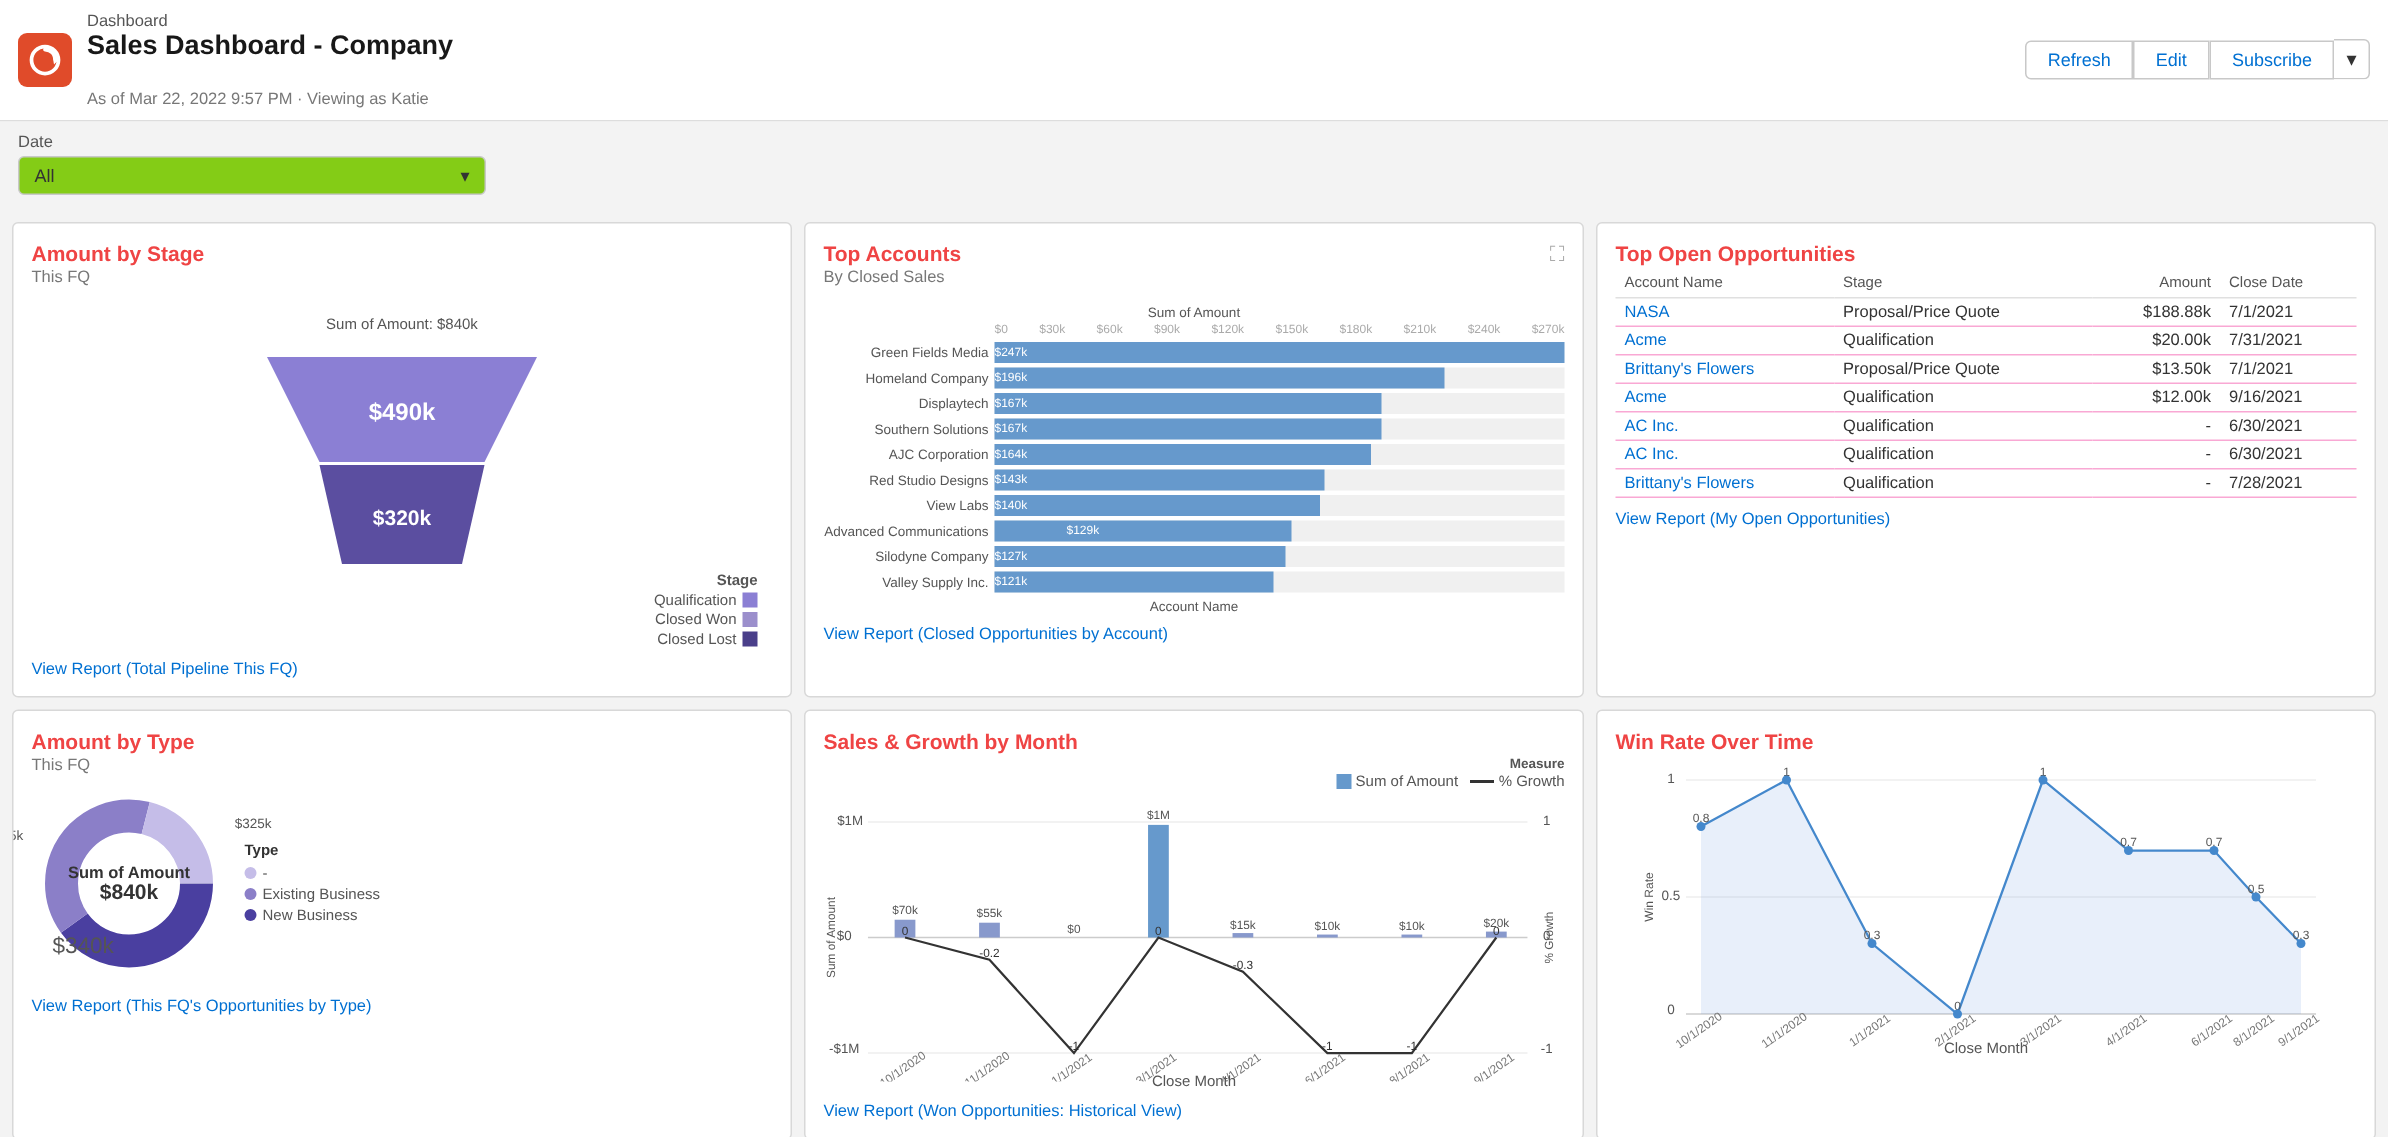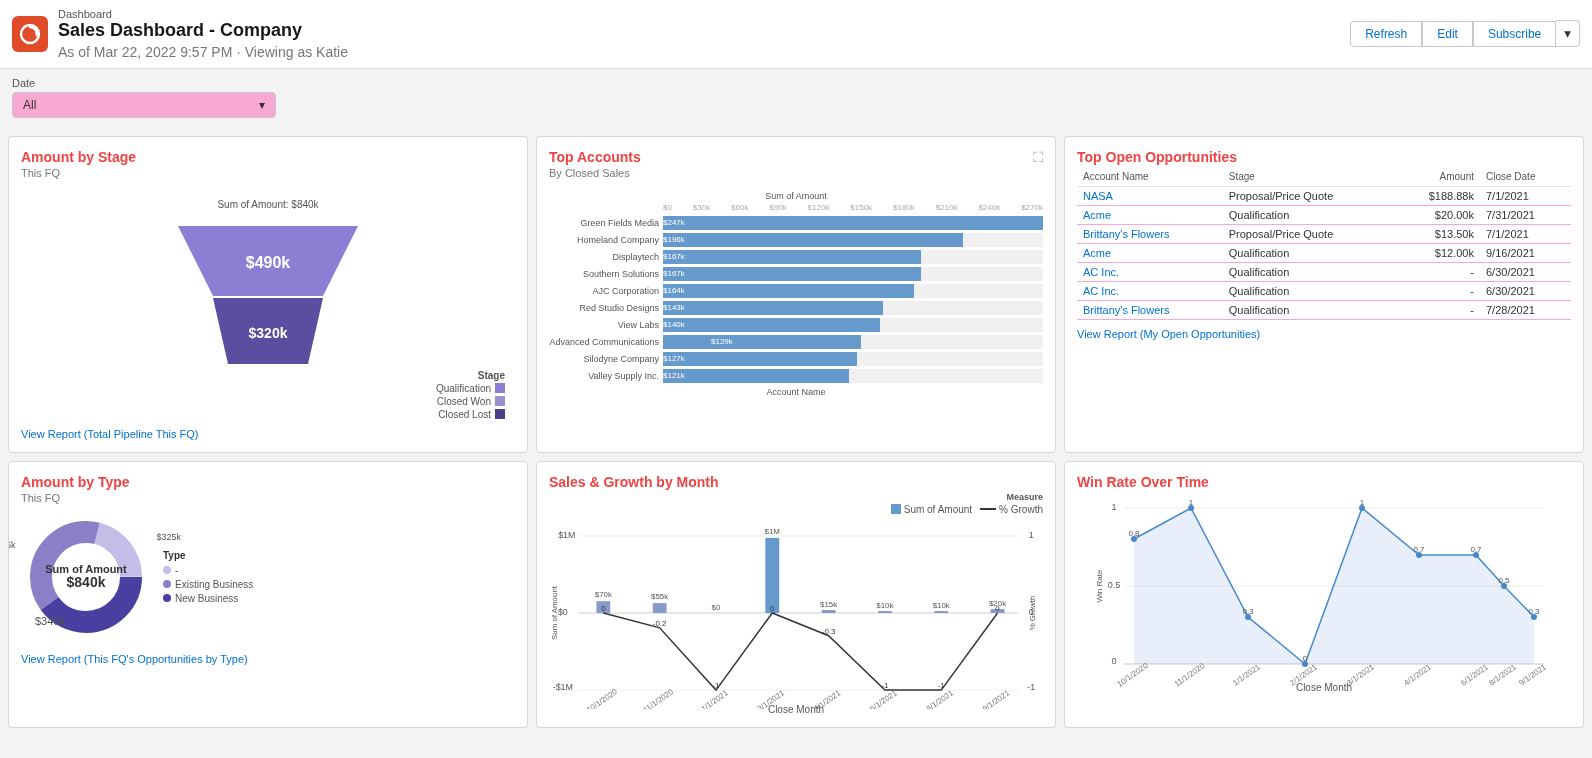--- a/index.html
+++ b/index.html
@@ -5,31 +5,31 @@
     * { box-sizing: border-box; margin: 0; padding: 0; }
     body { font-family: 'Segoe UI', Arial, sans-serif; font-size: 12px; background: #f3f3f3; color: #333; }
 
     
     .header { background: #fff; padding: 8px 12px; display: flex; align-items: center; justify-content: space-between; border-bottom: 1px solid #ddd; }
     .header-left { display: flex; align-items: center; gap: 10px; }
     .app-icon { width: 36px; height: 36px; background: #e04b2a; border-radius: 6px; display: flex; align-items: center; justify-content: center; color: white; font-size: 18px; font-weight: bold; flex-shrink: 0; }
     .header-title-group { }
     .header-breadcrumb { font-size: 11px; color: #555; }
     .header-title { font-size: 18px; font-weight: 600; color: #181818; line-height: 1.2; }
-    .header-subtitle { font-size: 14px; color: #777; margin-top: 2px; text-align: center; }
+    .header-subtitle { font-size: 11px; color: #777; margin-top: 18px; }
     .header-actions { display: flex; align-items: center; gap: 0; }
     .header-btn { border: 1px solid #c8c8c8; background: #fff; padding: 5px 14px; font-size: 12px; cursor: pointer; color: #0070d2; }
     .header-btn:first-child { border-radius: 4px 0 0 4px; }
     .header-btn:last-of-type { border-radius: 0; }
     .header-btn-dropdown { border: 1px solid #c8c8c8; background: #fff; padding: 5px 8px; border-radius: 0 4px 4px 0; cursor: pointer; color: #333; border-left: none; }
 
     
     .filter-bar { background: #f3f3f3; padding: 8px 12px 10px; }
     .filter-label { font-size: 11px; color: #555; margin-bottom: 3px; }
-    .filter-select { background: #f9a8d4; border: 1px solid #c8c8c8; border-radius: 4px; padding: 5px 10px; font-size: 12px; width: 264px; display: flex; align-items: center; justify-content: space-between; cursor: pointer; }
+    .filter-select { background: #84cc16; border: 1px solid #c8c8c8; border-radius: 4px; padding: 5px 10px; font-size: 12px; width: 312px; display: flex; align-items: center; justify-content: space-between; cursor: pointer; }
 
     
     .dashboard { padding: 8px; display: grid; grid-template-columns: 1fr 1fr 1fr; grid-template-rows: auto auto; gap: 8px; }
 
     .widget { background: #fff; border: 1px solid #d8d8d8; border-radius: 4px; padding: 12px; position: relative; overflow: hidden; }
     .widget-title { font-size: 14px; font-weight: 600; color: #ef4444; margin-bottom: 2px; }
     .widget-subtitle { font-size: 11px; color: #777; margin-bottom: 8px; }
     .view-report { font-size: 11px; color: #0070d2; cursor: pointer; text-decoration: none; display: block; margin-top: 8px; }
 
     
@@ -226,20 +226,21 @@
             <div class="bar-label">Valley Supply Inc.</div>
             <div class="bar-wrapper">
               <div class="bar-fill" style="width: 49%;">
                 <span class="bar-value">$121k</span>
               </div>
             </div>
           </div>
         </div>
       <div style="font-size:9px; color:#555; text-align:center; margin-top:4px;">Account Name</div>
     </div>
+    <a class="view-report">View Report (Closed Opportunities by Account)</a>
   </div>
 
   <div class="widget widget-top-open">
     <div class="widget-title">Top Open Opportunities</div>
     <table class="opp-table">
       <thead>
         <tr>
           <th>Account Name</th>
           <th>Stage</th>
           <th style="text-align:right;">Amount</th>
@@ -305,21 +306,21 @@
 
           <circle cx="65" cy="65" r="45" fill="none" stroke="#8b7fc8" stroke-width="22" stroke-dasharray="110 173" stroke-dashoffset="-113"></circle>
 
           <circle cx="65" cy="65" r="45" fill="none" stroke="#c5bde8" stroke-width="22" stroke-dasharray="59 224" stroke-dashoffset="-223"></circle>
           <text x="65" y="61" text-anchor="middle" fill="#333" font-size="11" font-weight="600">Sum of Amount</text>
           <text x="65" y="75" text-anchor="middle" fill="#333" font-size="14" font-weight="700">$840k</text>
         </svg>
         
         <div style="position:absolute; top:28px; left:-30px; font-size:9px; color:#555;">$175k</div>
         <div style="position:absolute; top:20px; right:-30px; font-size:9px; color:#555;">$325k</div>
-        <div style="position:absolute; bottom:18px; left:14px; font-size:11px; color:#555;text-align:right;">$340k</div>
+        <div style="position:absolute; bottom:18px; left:14px; font-size:15px; color:#555;text-align:right;">$340k</div>
       </div>
       <div class="donut-legend">
         <div style="font-size:10px; font-weight:600; margin-bottom:4px;">Type</div>
         <div class="donut-legend-row">
           <span style="width:8px;height:8px;background:#c5bde8;display:inline-block;border-radius:50%;"></span>
           <span style="font-size:10px; color:#555;">-</span>
         </div>
         <div class="donut-legend-row">
           <span style="width:8px;height:8px;background:#8b7fc8;display:inline-block;border-radius:50%;"></span>
           <span style="font-size:10px; color:#555;">Existing Business</span>
@@ -402,20 +403,21 @@
       <text x="226" y="185" text-anchor="middle" font-size="8" fill="#777" transform="rotate(-35, 226, 185)">3/1/2021</text>
       <text x="283" y="185" text-anchor="middle" font-size="8" fill="#777" transform="rotate(-35, 283, 185)">4/1/2021</text>
       <text x="340" y="185" text-anchor="middle" font-size="8" fill="#777" transform="rotate(-35, 340, 185)">6/1/2021</text>
       <text x="397" y="185" text-anchor="middle" font-size="8" fill="#777" transform="rotate(-35, 397, 185)">8/1/2021</text>
       <text x="454" y="185" text-anchor="middle" font-size="8" fill="#777" transform="rotate(-35, 454, 185)">9/1/2021</text>
 
       <text x="8" y="94" text-anchor="middle" font-size="8" fill="#555" transform="rotate(-90,8,94)">Sum of Amount</text>
       <text x="492" y="94" text-anchor="middle" font-size="8" fill="#555" transform="rotate(-90,492,94)">% Growth</text>
     </svg>
     <div style="font-size:10px; color:#555; text-align:center; margin-top:-8px;">Close Month</div>
+    <a class="view-report">View Report (Won Opportunities: Historical View)</a>
   </div>
 
   <div class="widget widget-win-rate">
     <div class="widget-title">Win Rate Over Time</div>
     <svg width="100%" height="195" viewBox="0 0 460 195">
 
       <text x="20" y="18" text-anchor="middle" font-size="9" fill="#555">1</text>
       <text x="20" y="96" text-anchor="middle" font-size="9" fill="#555">0.5</text>
       <text x="20" y="172" text-anchor="middle" font-size="9" fill="#555">0</text>
 

